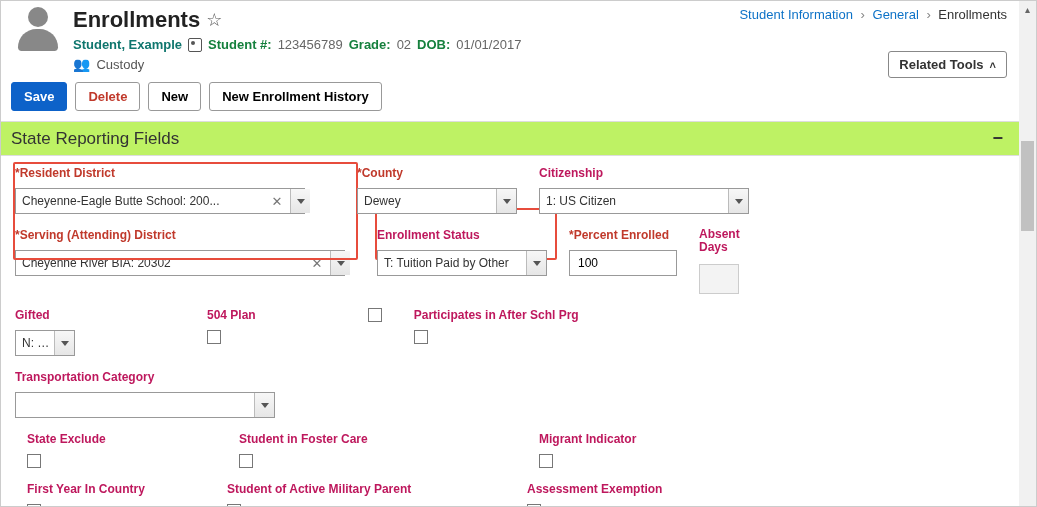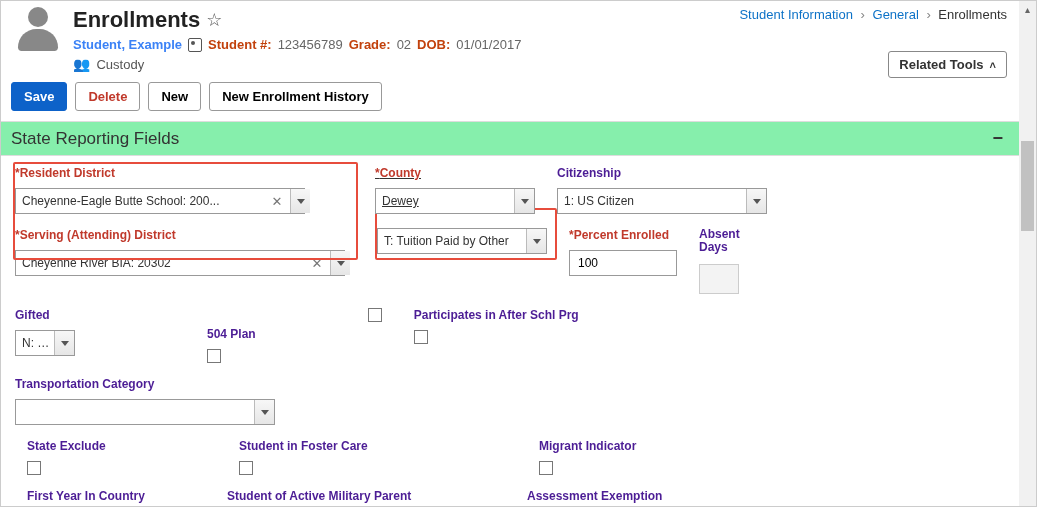--- a/index.html
+++ b/index.html
@@ -15,45 +15,45 @@
   .avatar { width:50px; height:50px; position:absolute; left:12px; top:6px; }
   .avatar .head { width:20px; height:20px; background:#888; border-radius:50%; margin:0 auto; }
   .avatar .body { width:40px; height:22px; background:#888; border-radius:20px 20px 4px 4px; margin:2px auto 0; }
   .title-row { margin-left:62px; display:flex; align-items:center; gap:6px; }
   .title-row h1 { font-size:22px; font-weight:600; margin:0; color:#222; }
   .star { font-size:18px; color:#555; }
   .breadcrumb { position:absolute; right:12px; top:6px; font-size:13px; color:#333; }
   .breadcrumb a { color:#0d72c7; text-decoration:none; }
   .breadcrumb .sep { color:#888; margin:0 4px; }
   .student-line { margin-left:62px; margin-top:4px; color:#666; font-size:13px; display:flex; align-items:center; gap:6px; flex-wrap:wrap; }
-  .student-line .name { color:#3b82f6; font-weight:600; }
-  .student-line .lbl { font-weight:600; color:#c2410c; }
+  .student-line .name { color:#0f766e; font-weight:600; }
+  .student-line .lbl { font-weight:600; color:#15803d; }
   .student-line .val { color:#666; }
   .id-icon { display:inline-block; width:14px; height:14px; border:1.5px solid #555; border-radius:2px; position:relative; }
   .id-icon::after { content:""; position:absolute; left:2px; top:2px; width:4px; height:4px; background:#555; border-radius:50%; }
   .custody-line { margin-left:62px; margin-top:4px; display:flex; align-items:center; gap:6px; color:#d35400; font-size:13px; }
   .custody-icon { color:#e67e22; font-size:14px; }
   .related-tools { position:absolute; right:12px; top:50px; border:1px solid #888; background:#fff; padding:5px 10px; font-weight:600; font-size:13px; border-radius:3px; display:flex; align-items:center; gap:6px; cursor:pointer;margin-left:21px; }
   .related-tools .chev { font-size:11px; }
   
   .actions { padding:6px 10px 10px; display:flex; gap:8px; border-bottom:1px solid #ddd; }
   .btn { border:1px solid #999; background:#fff; padding:6px 12px; font-size:13px; font-weight:600; border-radius:3px; cursor:pointer; display:flex; align-items:center; gap:6px; }
   .btn.primary { background:#0d62c9; border-color:#0d62c9; color:#fff; }
   .btn.danger { color:#c0392b; }
   .printer-icon { width:14px; height:12px; background:#333; position:relative; display:inline-block; border-radius:1px;}
   .printer-icon::before { content:""; position:absolute; top:-4px; left:2px; width:10px; height:4px; background:#333;}
   .printer-icon::after { content:""; position:absolute; bottom:-3px; left:3px; width:8px; height:5px; background:#fff; border:1px solid #333;}
   
   .section { padding:0 0 0 0; }
-  .section-hdr { background:#86efac; padding:6px 10px; font-size:17px; color:#333; display:flex; justify-content:space-between; align-items:center; border-bottom:1px solid #ddd;}
+  .section-hdr { background:#bef264; padding:6px 10px; font-size:17px; color:#333; display:flex; justify-content:space-between; align-items:center; border-bottom:1px solid #ddd;}
   .collapse { font-size:18px; font-weight:bold; cursor:pointer; padding:0 6px;}
   .section-body { padding:10px 14px; position:relative; }
   .row { display:flex; gap:22px; margin-bottom:14px; flex-wrap:wrap; }
   .field { display:flex; flex-direction:column; gap:8px; }
-  .field label { font-size:12px; font-weight:700; color:#4c1d95; }
+  .field label { font-size:12px; font-weight:700; color:#be185d; }
   .field.req label { color:#c0392b; }
   .field.req label::before { content:"*"; }
   .select, .text-input { border:1px solid #999; background:#fff; height:26px; padding:0 6px; font-size:12px; display:flex; align-items:center; position:relative; }
   .select .sel-val { flex:1; white-space:nowrap; overflow:hidden; text-overflow:ellipsis; }
   .select .caret, .combo .caret { width:20px; height:24px; border-left:1px solid #bbb; display:flex; align-items:center; justify-content:center; margin:-0px -6px -0px 4px; background:linear-gradient(#f7f7f7,#e6e6e6);}
   .select .caret::after, .combo .caret::after { content:""; border-left:4px solid transparent; border-right:4px solid transparent; border-top:5px solid #555; }
   .combo { border:1px solid #999; background:#fff; height:26px; display:flex; align-items:center; font-size:12px; }
   .combo .cval { flex:1; padding:0 6px; white-space:nowrap; overflow:hidden; text-overflow:ellipsis;}
   .combo .clear { width:18px; text-align:center; color:#777; cursor:pointer; font-size:13px;}
   .text-input input { border:none; outline:none; width:100%; font-size:12px; }
@@ -131,21 +131,21 @@
 
         <div class="row">
           <div class="field req" style="width:300px;">
             <label>Resident District</label>
             <div class="combo w-resdist">
               <span class="cval">Cheyenne-Eagle Butte School: 200...</span>
               <span class="clear">✕</span>
               <span class="caret"></span>
             </div>
           </div>
-          <div class="field req" style="margin-left:38px;text-decoration:underline;">
+          <div class="field req" style="margin-left:20px;">
             <label>County</label>
             <div class="select w-county">
               <span class="sel-val">Dewey</span>
               <span class="caret"></span>
             </div>
           </div>
           <div class="field">
             <label>Citizenship</label>
             <div class="select w-citizen">
               <span class="sel-val">1: US Citizen</span>
@@ -157,20 +157,21 @@
         <div class="row">
           <div class="field req" style="width:340px;">
             <label>Serving (Attending) District</label>
             <div class="combo w-servdist">
               <span class="cval">Cheyenne River BIA: 20302</span>
               <span class="clear">✕</span>
               <span class="caret"></span>
             </div>
           </div>
           <div class="field">
+            <label>Enrollment Status</label>
             <div class="select w-enroll">
               <span class="sel-val">T: Tuition Paid by Other</span>
               <span class="caret"></span>
             </div>
           </div>
           <div class="field req">
             <label>Percent Enrolled</label>
             <div class="text-input w-percent">
               <input value="100" style="">
             </div>
@@ -183,21 +184,21 @@
         </div>
 
         <div class="row">
           <div class="field">
             <label>Gifted</label>
             <div class="select w-gifted">
               <span class="sel-val">N: No</span>
               <span class="caret"></span>
             </div>
           </div>
-          <div class="field" style="margin-left:110px;margin-top:19px;">
+          <div class="field" style="margin-left:110px;">
             <label>504 Plan</label>
             <span class="chk"></span>
           </div>
           <div class="field" style="margin-left:90px;">
             <span class="chk"></span>
           </div>
           <div class="field" style="margin-left:10px;">
             <label>Participates in After Schl Prg</label>
             <span class="chk"></span>
           </div>

